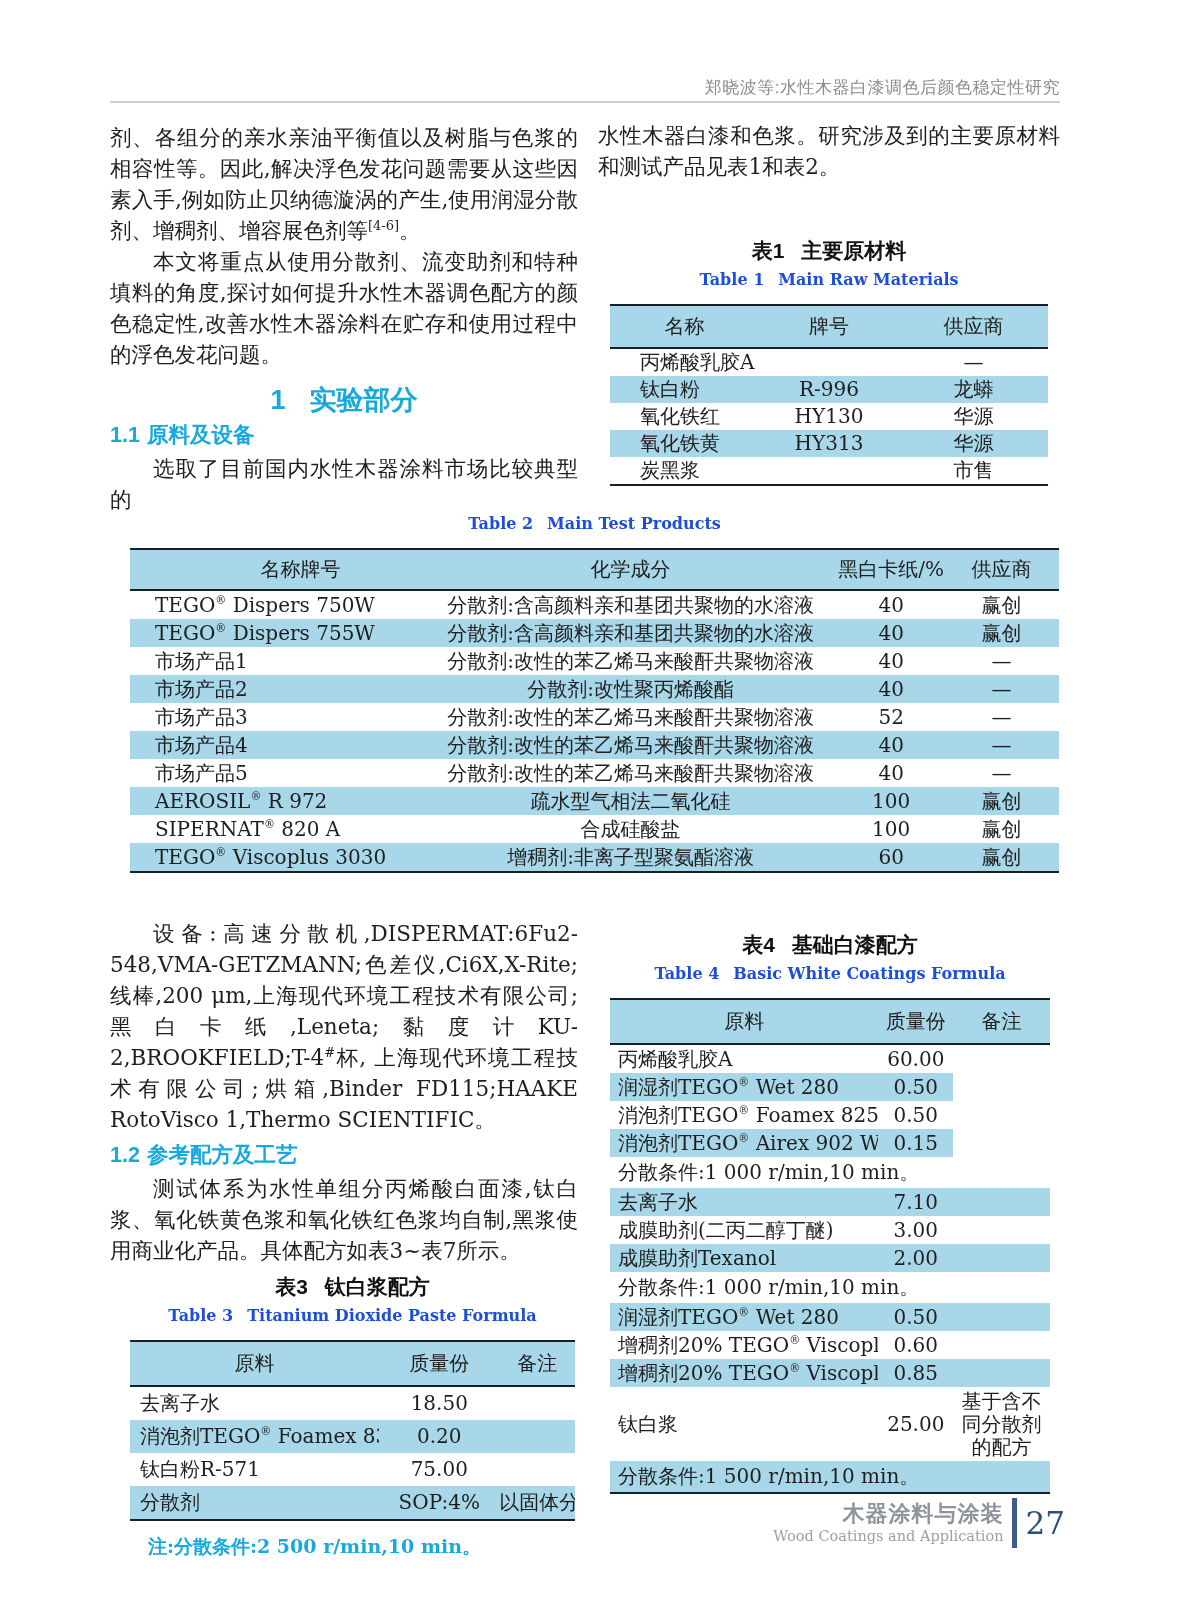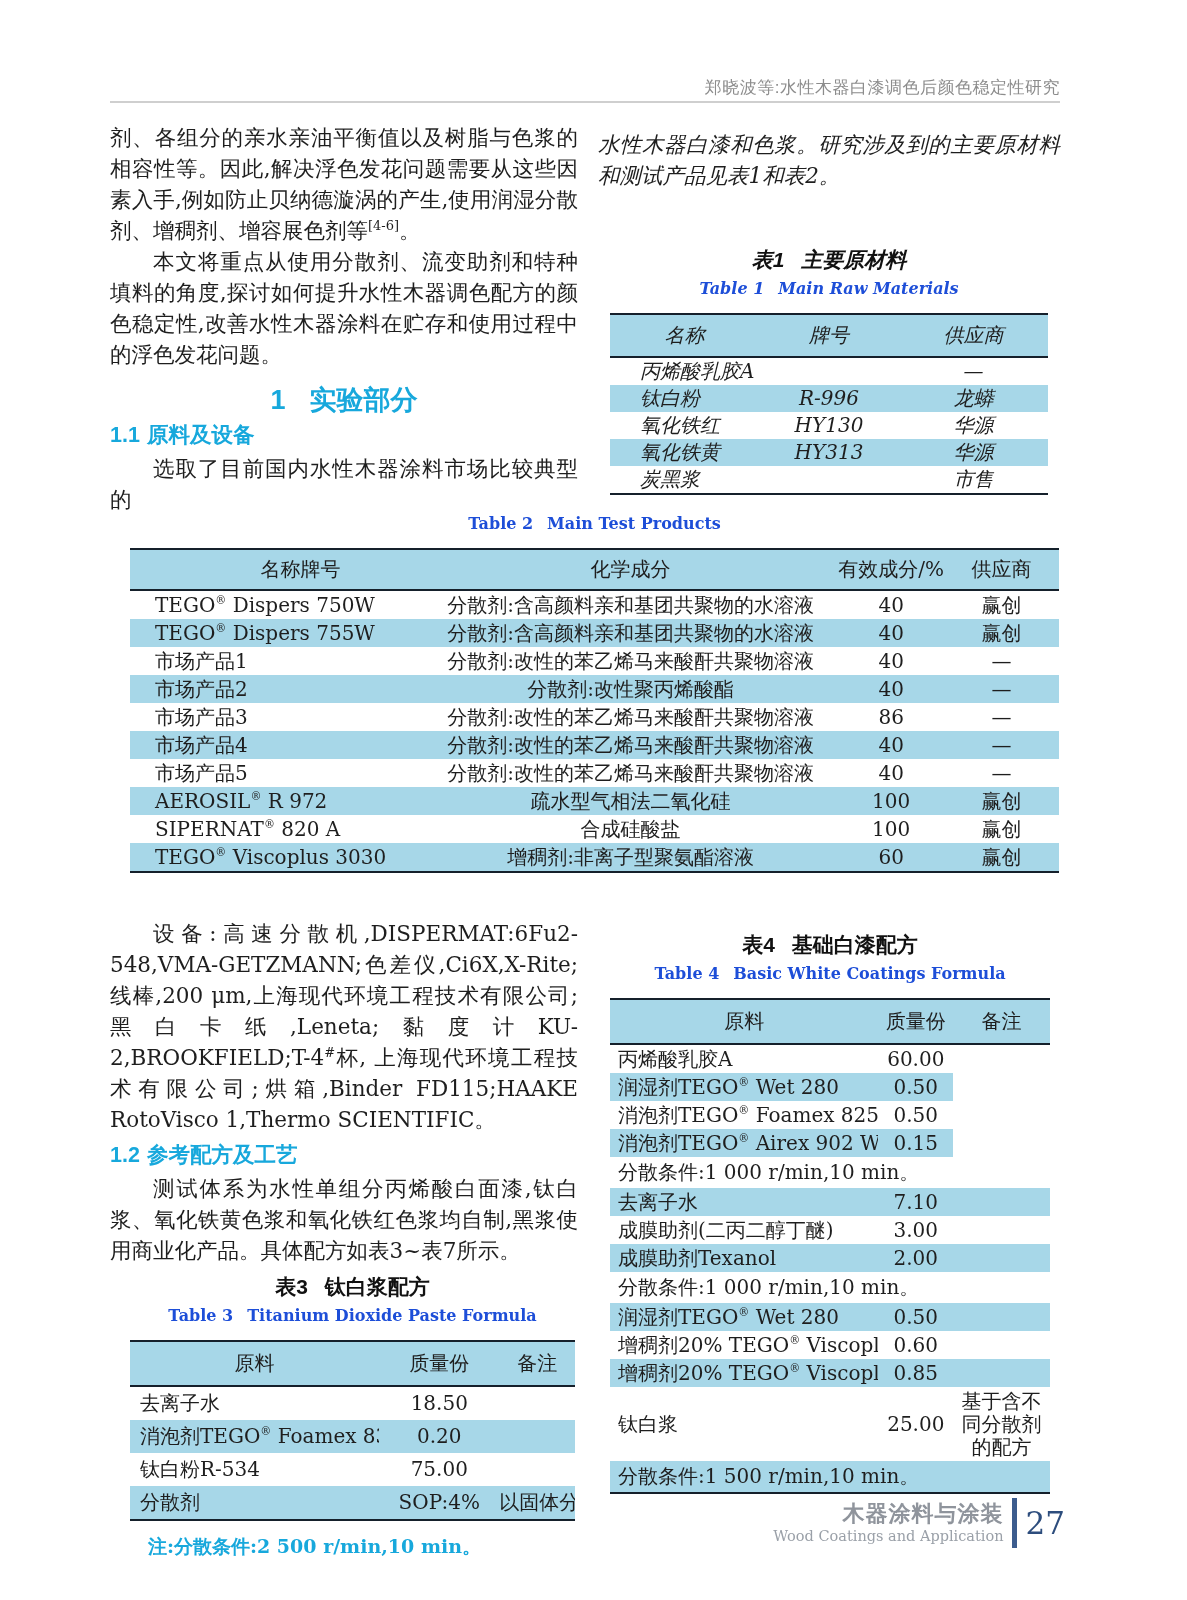--- a/index.html
+++ b/index.html
@@ -18,21 +18,21 @@
   
   .running-head{
     position:absolute;top:76px;right:127px;font-size:17px;color:#8c8c8c;
     font-family:"Liberation Sans","DejaVu Sans",sans-serif;letter-spacing:.5px;
   }
   .head-rule{position:absolute;top:101px;left:110px;width:950px;height:2px;background:#cfcfcf;}
 
   
   .col{position:absolute;font-size:21.5px;line-height:31px;text-align:justify;}
   .col-left-top{left:110px;top:122px;width:468px;}
-  .col-right-top{left:598px;top:129px;width:462px;font-style:italic;}
+  .col-right-top{left:598px;top:120px;width:462px;}
   .col-left-bottom{left:110px;top:918px;width:468px;}
   .col-right-bottom{left:598px;top:918px;width:452px;}
 
   p.body{margin:0;text-indent:2em;}
   p.body.noindent{text-indent:0;}
   sup.ref{font-size:13px;line-height:0;}
   sup.hash{font-size:13px;line-height:0;}
   sup.reg{font-size:11px;line-height:0;}
 
   .sec1{margin:15px 0 7px 0;font-family:"Liberation Sans","DejaVu Sans",sans-serif;
@@ -161,21 +161,21 @@
     </div>
   </div>
 
   <div class="tblock t2-block">
     <div class="cap-en"><span class="cap-label">Table 2</span><span>Main Test Products</span></div>
     <table id="t2">
         <thead id="t2-head">
           <tr>
             <th>名称牌号</th>
             <th>化学成分</th>
-            <th>有效成分/%</th>
+            <th>黑白卡纸/%</th>
             <th>供应商</th>
           </tr>
         </thead>
         <tbody id="t2-body">
           <tr class="">
             <td>TEGO<sup class="reg">®</sup> Dispers 750W</td>
             <td>分散剂:含高颜料亲和基团共聚物的水溶液</td>
             <td>40</td>
             <td>赢创</td>
           </tr>
@@ -193,21 +193,21 @@
           </tr>
           <tr class="alt">
             <td>市场产品2</td>
             <td>分散剂:改性聚丙烯酸酯</td>
             <td>40</td>
             <td>—</td>
           </tr>
           <tr class="">
             <td>市场产品3</td>
             <td>分散剂:改性的苯乙烯马来酸酐共聚物溶液</td>
-            <td>86</td>
+            <td>52</td>
             <td>—</td>
           </tr>
           <tr class="alt">
             <td>市场产品4</td>
             <td>分散剂:改性的苯乙烯马来酸酐共聚物溶液</td>
             <td>40</td>
             <td>—</td>
           </tr>
           <tr class="">
             <td>市场产品5</td>
@@ -257,21 +257,21 @@
               <td>去离子水</td>
               <td>18.50</td>
               <td></td>
             </tr>
             <tr class="alt">
               <td>消泡剂TEGO<sup class="reg">®</sup> Foamex 830</td>
               <td>0.20</td>
               <td></td>
             </tr>
             <tr class="">
-              <td>钛白粉R-534</td>
+              <td>钛白粉R-571</td>
               <td>75.00</td>
               <td></td>
             </tr>
             <tr class="alt">
               <td>分散剂</td>
               <td>SOP:4%</td>
               <td>以固体分计</td>
             </tr>
           </tbody>
         </table>

